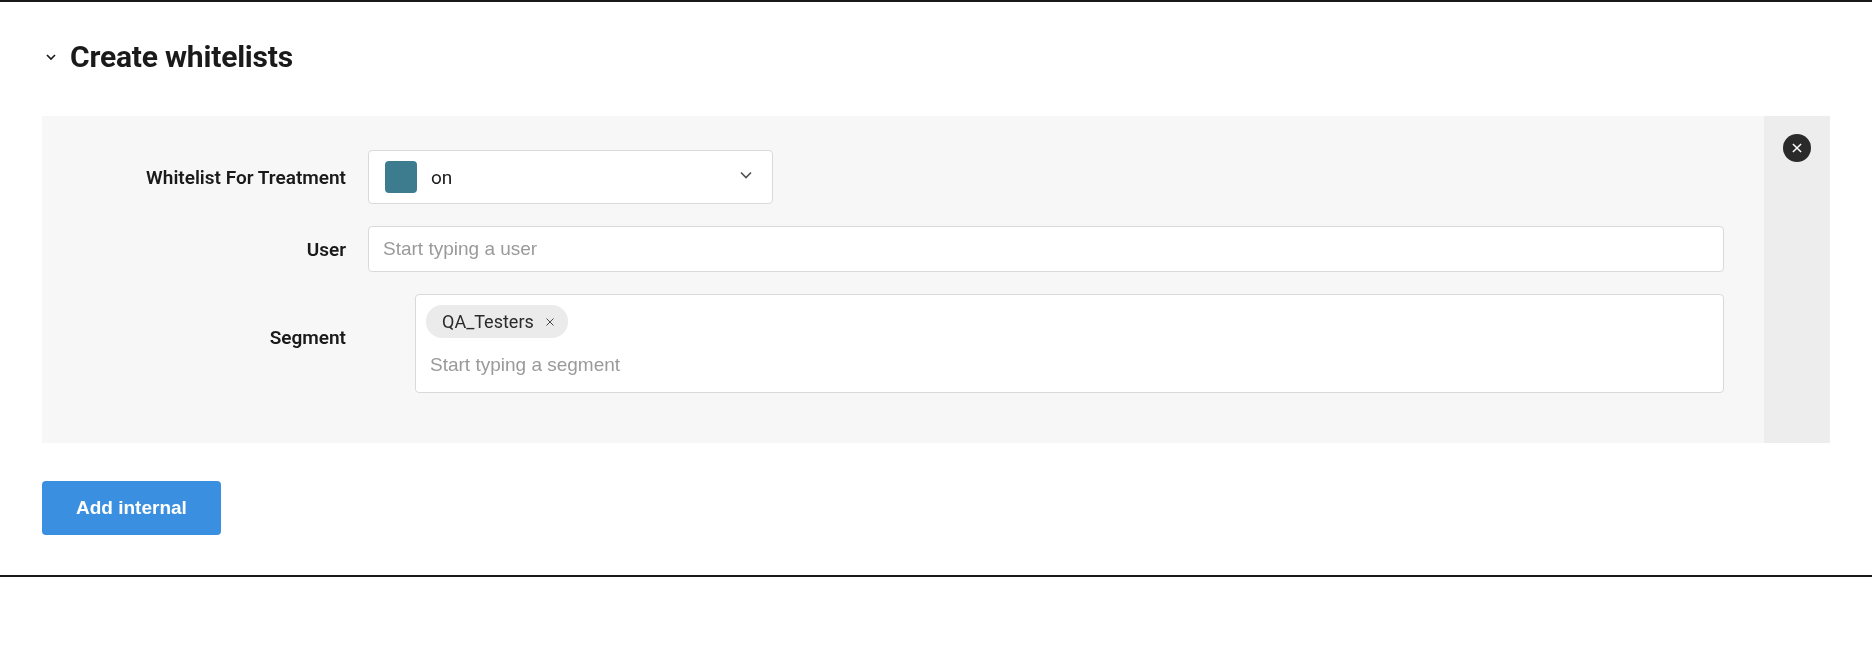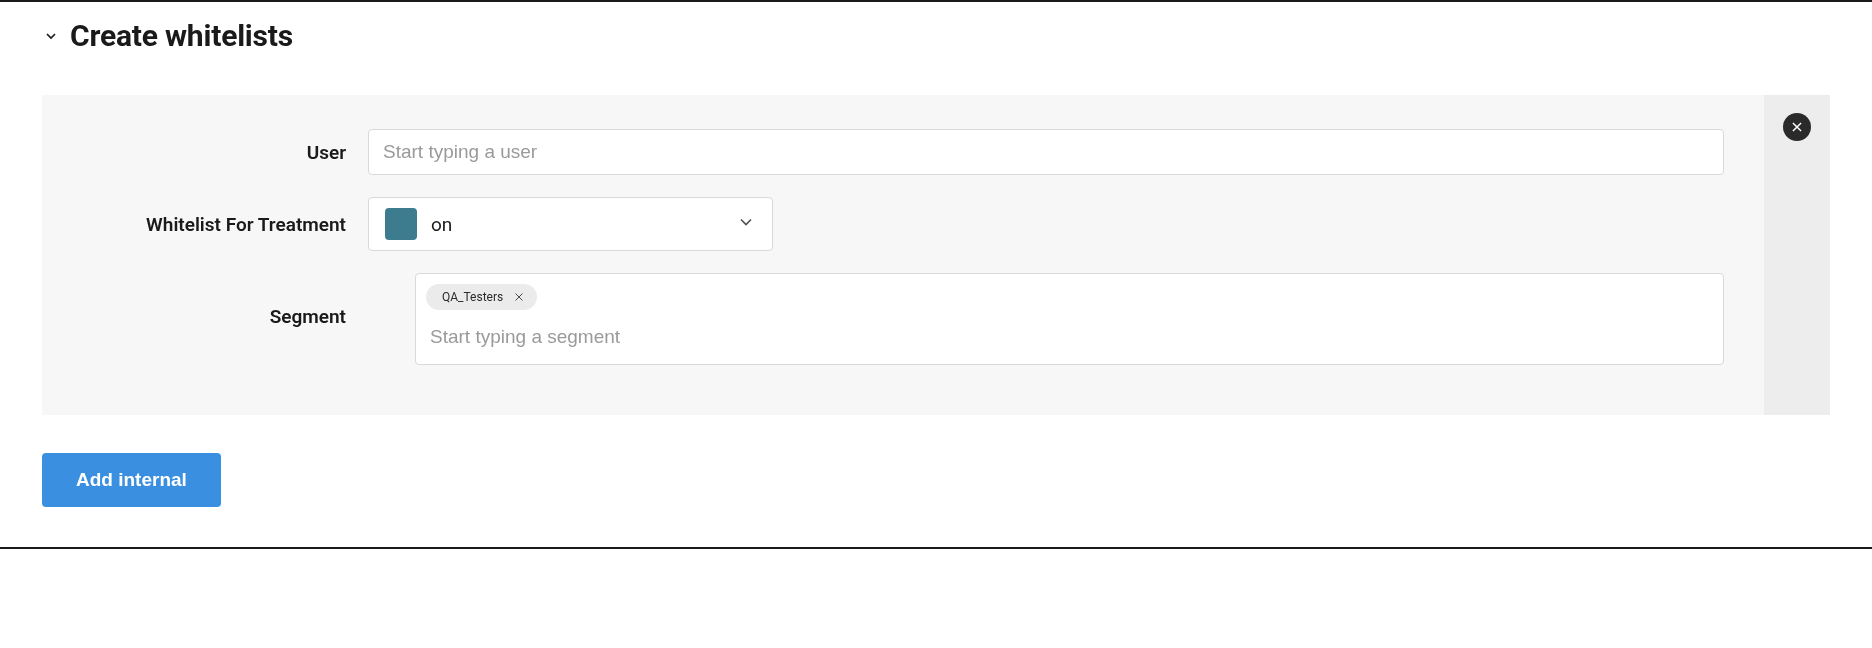--- a/index.html
+++ b/index.html
@@ -9,21 +9,21 @@
     }
     body {
       font-family: -apple-system, BlinkMacSystemFont, "Segoe UI", Roboto, Helvetica, Arial, sans-serif;
       background: #fff;
       color: #1a1a1a;
       width: 1872px;
     }
     .page {
       border-top: 2px solid #1a1a1a;
       border-bottom: 2px solid #1a1a1a;
-      padding: 16px 42px 40px 42px;
+      padding: 37px 42px 40px 42px;
     }
     .header-row {
       display: flex;
       align-items: center;
       gap: 10px;
     }
     .chevron-down {
       width: 18px;
       height: 18px;
       display: flex;
@@ -165,21 +165,21 @@
       align-items: center;
     }
     .tag {
       display: inline-flex;
       align-items: center;
       background: #ebebeb;
       border-radius: 16px;
       padding: 6px 12px 6px 16px;
       margin-right: 8px;
       margin-bottom: 6px;
-      font-size: 12px;
+      font-size: 18px;
       color: #2a2a2a;
     }
     .tag-remove {
       margin-left: 10px;
       display: flex;
       align-items: center;
       justify-content: center;
       cursor: pointer;
     }
     .tag-remove svg {
@@ -226,40 +226,40 @@
       <svg viewBox="0 0 24 24">
           <polyline points="6 9 12 15 18 9"></polyline>
         </svg>
     </span>
     <h1 class="title">Create whitelists</h1>
   </div>
 
 
   <div class="panel">
     <div class="panel-body">
-
-      <div class="form-row">
-        <div class="form-label">User</div>
-        <div class="form-control">
-          <input type="text" class="text-input" placeholder="Start typing a user" style="">
-        </div>
-      </div>
 
       <div class="form-row">
         <div class="form-label">Whitelist For Treatment</div>
         <div class="form-control">
           <div class="select-box">
             <span class="color-swatch" style="background:#3d7b8f;"></span>
             <span class="select-value">on</span>
             <span class="select-caret">
               <svg viewBox="0 0 24 24">
                   <polyline points="6 9 12 15 18 9"></polyline>
                 </svg>
             </span>
           </div>
+        </div>
+      </div>
+
+      <div class="form-row">
+        <div class="form-label">User</div>
+        <div class="form-control">
+          <input type="text" class="text-input" placeholder="Start typing a user" style="">
         </div>
       </div>
 
       <div class="form-row top-align">
         <div class="form-label">Segment</div>
         <div class="form-control">
           <div class="tag-box">
             <span class="tag">
               <span>QA_Testers</span>
               <span class="tag-remove">

